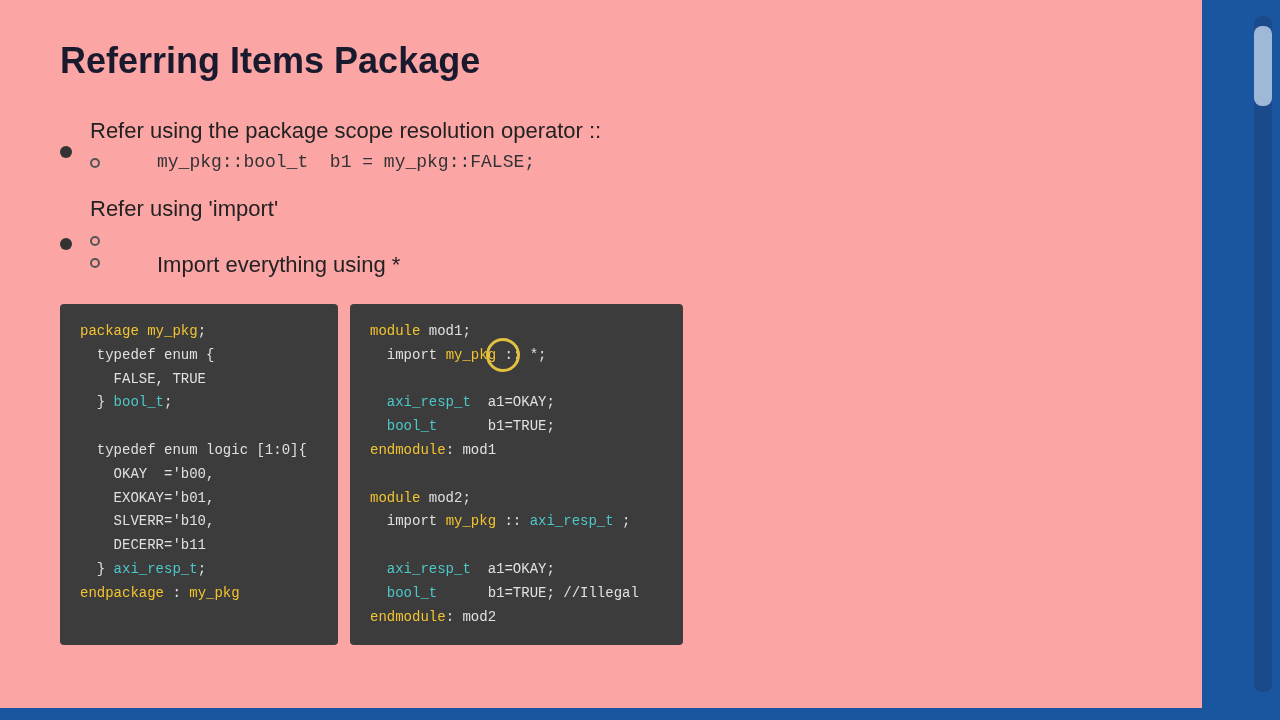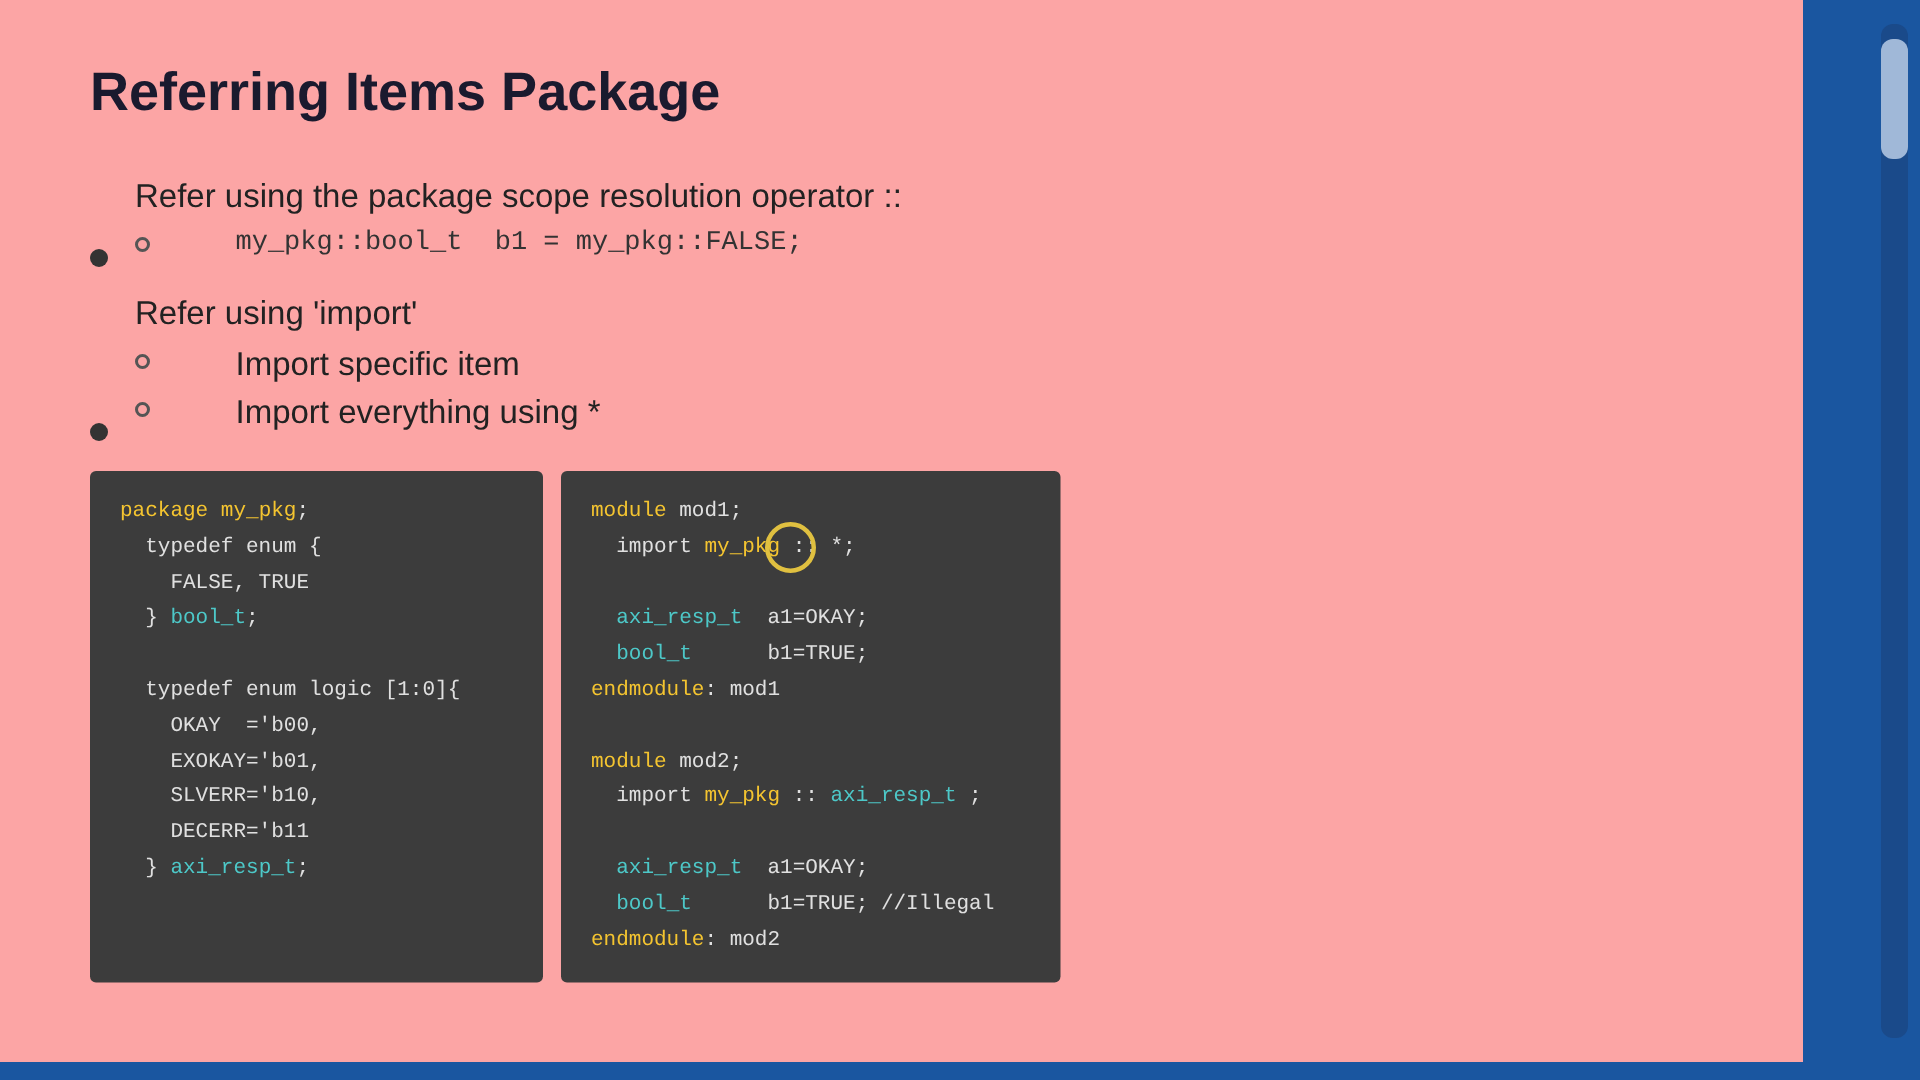--- a/index.html
+++ b/index.html
@@ -35,21 +35,21 @@
       font-family: Arial, sans-serif;
     }
 
     .bullet-list {
       list-style: none;
       padding: 0;
     }
 
     .bullet-item {
       display: flex;
-      align-items: flex-end;
+      align-items: center;
       margin-bottom: 18px;
       font-size: 22px;
       color: #222;
     }
 
     .bullet-dot {
       width: 12px;
       height: 12px;
       background: #333;
       border-radius: 50%;
@@ -102,21 +102,21 @@
       border-radius: 4px;
       padding: 16px 20px;
       font-family: 'Courier New', Courier, monospace;
       font-size: 14px;
       line-height: 1.7;
       color: #e0e0e0;
       position: relative;
     }
 
     .code-block.left {
-      width: 302px;
+      width: 278px;
       min-height: 335px;
     }
 
     .code-block.right {
       width: 333px;
       min-height: 335px;
     }
 
     .kw-yellow { color: #f4c430; }
     .kw-cyan { color: #4dc8c8; }
@@ -194,21 +194,20 @@
           </ul>
         </div>
       </li>
       <li class="bullet-item">
         <span class="bullet-dot"></span>
         <div>
           <span class="bullet-text">Refer using 'import'</span>
           <ul class="sub-list">
             <li class="sub-item">
               <span class="sub-circle"></span>
-              <span class="bullet-text">Import specific item</span>
             </li>
             <li class="sub-item">
               <span class="sub-circle"></span>
               <span class="bullet-text">Import everything using *</span>
             </li>
           </ul>
         </div>
       </li>
     </ul>
 
@@ -219,20 +218,21 @@
         <div><span class="kw-white">&nbsp;&nbsp;typedef enum {</span></div>
         <div><span class="kw-white">&nbsp;&nbsp;&nbsp;&nbsp;FALSE, TRUE</span></div>
         <div><span class="kw-white">&nbsp;&nbsp;} </span><span class="kw-cyan">bool_t</span><span class="kw-white">;</span></div>
         <div>&nbsp;</div>
         <div><span class="kw-white">&nbsp;&nbsp;typedef enum logic [1:0]{</span></div>
         <div><span class="kw-white">&nbsp;&nbsp;&nbsp;&nbsp;OKAY &nbsp;='b00,</span></div>
         <div><span class="kw-white">&nbsp;&nbsp;&nbsp;&nbsp;EXOKAY='b01,</span></div>
         <div><span class="kw-white">&nbsp;&nbsp;&nbsp;&nbsp;SLVERR='b10,</span></div>
         <div><span class="kw-white">&nbsp;&nbsp;&nbsp;&nbsp;DECERR='b11</span></div>
         <div><span class="kw-white">&nbsp;&nbsp;} </span><span class="kw-cyan">axi_resp_t</span><span class="kw-white">;</span></div>
+        <div><span class="kw-yellow">endpackage</span><span class="kw-white"> : </span><span class="kw-yellow">my_pkg</span></div>
       </div>
 
       <div class="code-block right" style="position:relative;">
         <div><span class="kw-yellow">module </span><span class="kw-white">mod1;</span></div>
         <div><span class="kw-white">&nbsp;&nbsp;import </span><span class="kw-yellow">my_pkg</span><span class="kw-white"> :: *;</span></div>
         <div>&nbsp;</div>
         <div><span class="kw-white">&nbsp;&nbsp;</span><span class="kw-cyan">axi_resp_t</span><span class="kw-white">&nbsp; a1=OKAY;</span></div>
         <div><span class="kw-white">&nbsp;&nbsp;</span><span class="kw-cyan">bool_t</span><span class="kw-white">&nbsp;&nbsp;&nbsp;&nbsp;&nbsp;&nbsp;b1=TRUE;</span></div>
         <div><span class="kw-yellow">endmodule</span><span class="kw-white">: mod1</span></div>
         <div>&nbsp;</div>

